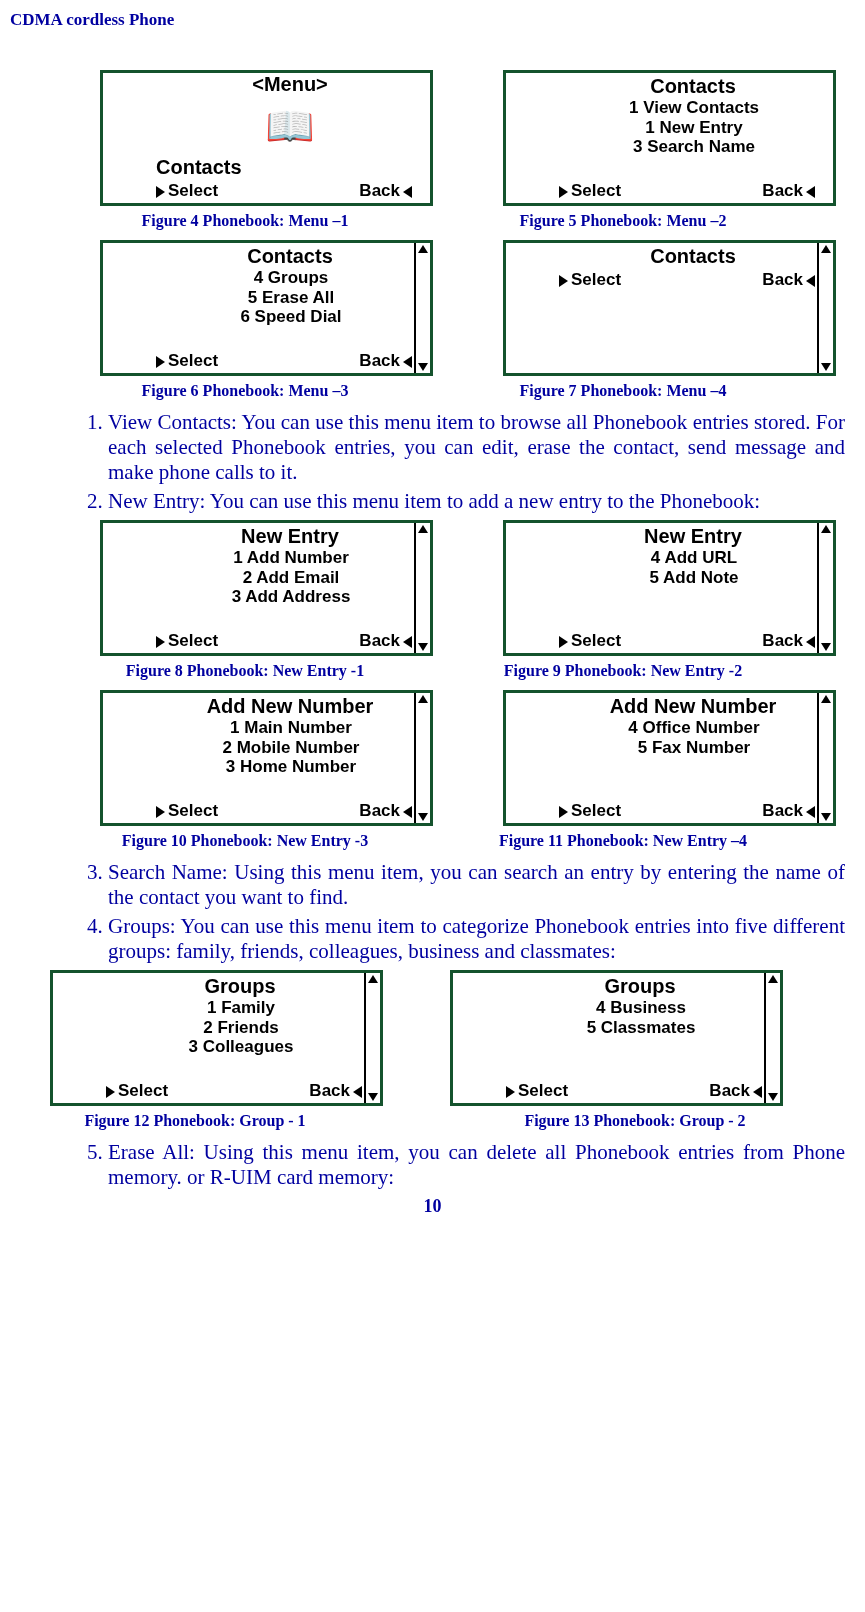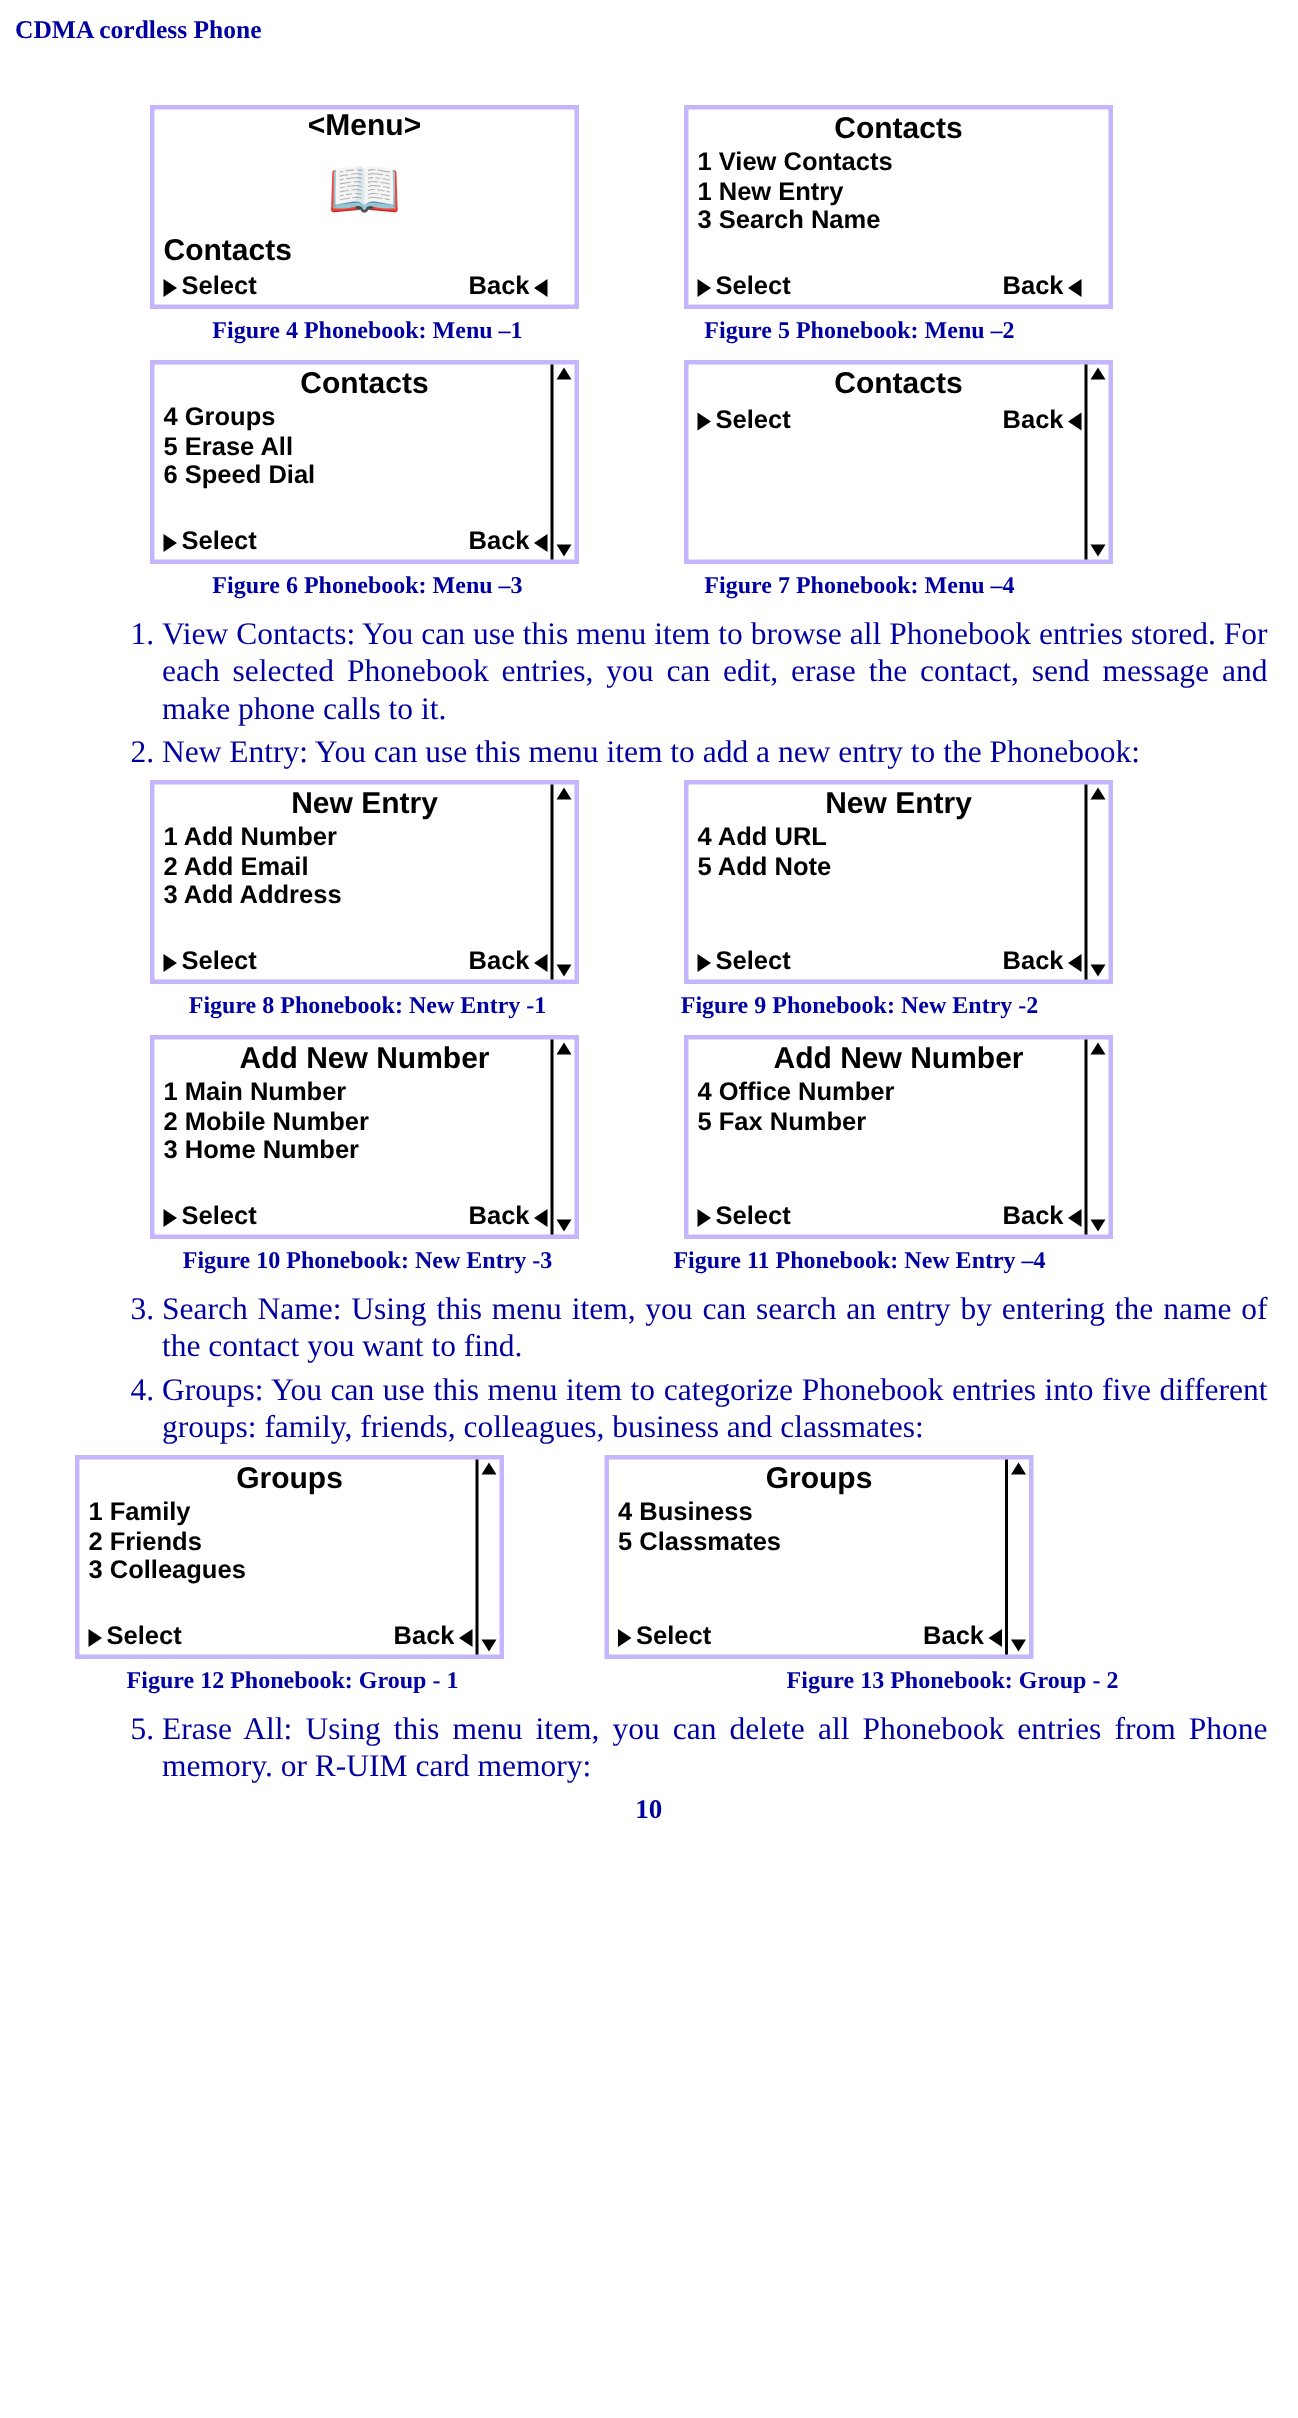--- a/index.html
+++ b/index.html
@@ -16,29 +16,30 @@
     font-size: 17px;
     margin-bottom: 40px;
   }
   .row {
     display: flex;
     gap: 70px;
     padding-left: 90px;
     align-items: flex-start;
   }
   .lcd {
-    border: 3px solid #c4b5fd;
+    border: 3px solid #14532d;
     width: 280px;
     height: 130px;
     position: relative;
     background: #fff;
     display: flex;
     flex-direction: column;
     font-family: Arial, sans-serif;
     font-weight: bold;
+    padding-left: 47px;
   }
   .lcd.scroll::after {
     content: "";
     position: absolute;
     right: 0; top: 0; bottom: 0;
     width: 14px;
     border-left: 2px solid #000;
   }
   .lcd.scroll .scroll-up {
     position: absolute;
@@ -50,25 +51,25 @@
   }
   .lcd.scroll .scroll-down {
     position: absolute;
     right: 2px; bottom: 2px;
     width: 0; height: 0;
     border-left: 5px solid transparent;
     border-right: 5px solid transparent;
     border-top: 8px solid #000;
   }
   .lcd-title { text-align: center; font-size: 20px; padding-top: 2px; }
-  .lcd-body { flex: 1; padding: 0 4px 0 6px; font-size: 17px; line-height: 1.15; }
+  .lcd-body { flex: 1; padding: 0 4px 0 6px; font-size: 17px; line-height: 1.15; text-align: center; }
   .lcd-foot { display: flex; justify-content: space-between; padding: 2px 18px 2px 6px; font-size: 17px; }
   .tri-r { display: inline-block; width: 0; height: 0; border-top: 6px solid transparent; border-bottom: 6px solid transparent; border-left: 9px solid #000; margin-right: 3px; vertical-align: middle;}
   .tri-l { display: inline-block; width: 0; height: 0; border-top: 6px solid transparent; border-bottom: 6px solid transparent; border-right: 9px solid #000; margin-left: 3px; vertical-align: middle;}
-  .caption-row { display: flex; padding-left: 90px; gap: 38px; margin: 6px 0 10px 0; }
+  .caption-row { display: flex; padding-left: 90px; gap: 88px; margin: 6px 0 10px 0; }
   .caption { color: #0000a0; font-weight: bold; font-size: 16px; width: 290px; text-align: center; }
   .para { padding: 0 10px 0 70px; font-family: "Times New Roman", serif; font-size: 21px; color: #000; }
   ol.numlist { margin: 6px 0 6px 0; padding-left: 28px; }
   ol.numlist > li { margin-bottom: 4px; text-align: justify; }
   ol.numlist > li::marker { color: #0000a0; }
   .li-body { color: #0000a0; }
   .page-num { text-align: center; color: #0000a0; font-weight: bold; font-size: 18px; }
   .row.left { padding-left: 40px; }
   .caption-row.left { padding-left: 40px; }
   .menu1-container { display:flex; flex-direction:column; height:100%; }

